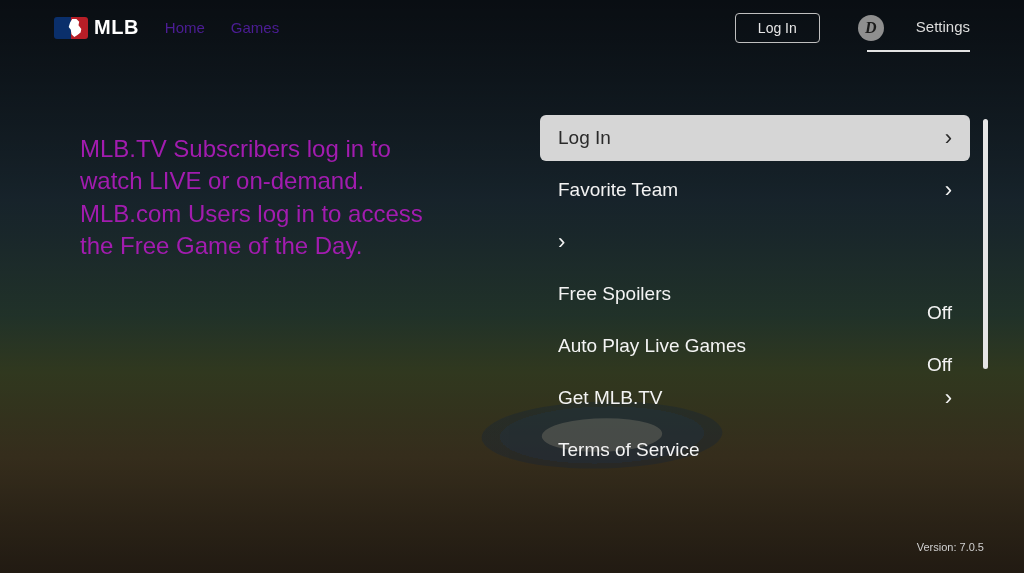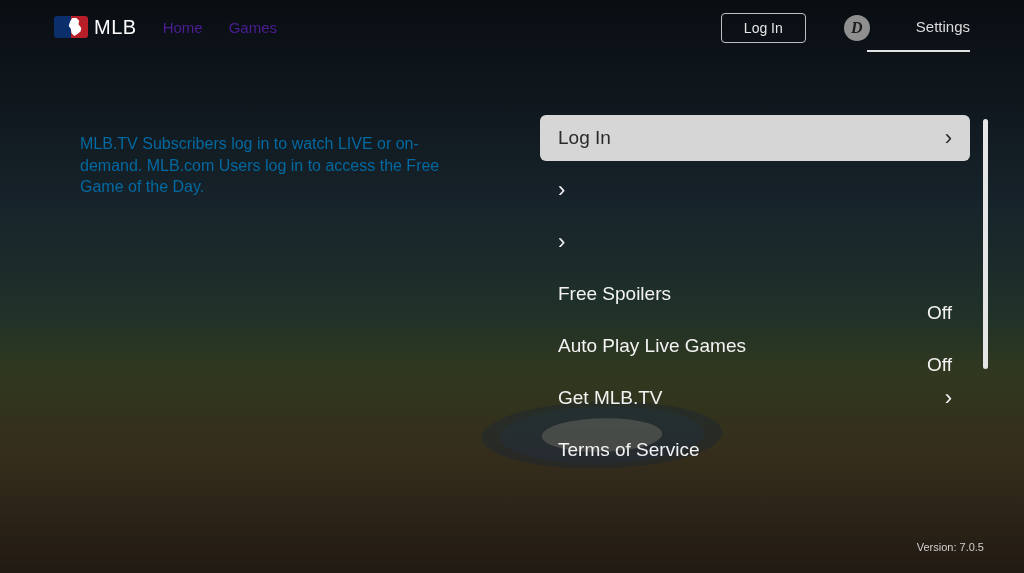--- a/index.html
+++ b/index.html
@@ -27,24 +27,24 @@
     position: absolute;
     top: 0; left: 0; right: 0;
     height: 55px;
     display: flex;
     align-items: center;
     padding: 0 54px;
     gap: 26px;
   }
   .logo {
     display: flex;
-    align-items: flex-start;
+    align-items: flex-end;
     gap: 6px;
     color: #fff;
-    font-weight: 400;
+    font-weight: 700;
     font-size: 20px;
     letter-spacing: 0.5px;
   }
   .logo-mark {
     width: 34px; height: 22px;
     border-radius: 3px;
     overflow: hidden;
     display: inline-flex;
   }
   .logo-mark .blue { background:#0a2f6b; flex: 1; }
@@ -77,21 +77,21 @@
     font-family: Georgia, 'Times New Roman', serif;
     font-style: italic;
     font-weight: 700;
     color: #1b1b1b;
     font-size: 16px;
     margin-left: 12px;
   }
   .settings-link {
     color: #dcdcdc;
     font-size: 15px;
-    margin-left: 20px;
+    margin-left: 6px;
     cursor: pointer;
     padding-bottom: 2px;
   }
   .settings-underline {
     position: absolute;
     top: 50px;
     right: 54px;
     width: 103px;
     height: 2px;
     background: #e3e3e3;
@@ -102,23 +102,23 @@
     position: absolute;
     top: 115px;
     left: 0;
     right: 0;
     bottom: 0;
     display: flex;
     padding: 0 54px 0 80px;
   }
   .desc {
     width: 370px;
-    font-size: 16px;
+    font-size: 24px;
     line-height: 1.35;
-    color: #0369a1;
+    color: #a21caf;
     padding-top: 18px;
   }
   .settings-panel {
     flex: 1;
     max-width: 430px;
     margin-left: auto;
     position: relative;
   }
   .scroll-indicator {
     position: absolute;
@@ -210,20 +210,21 @@
 
   <div class="settings-panel">
     <div id="settings-list">
         <div class="setting-item selected">
           <span>Log In</span>
           <span class="right-side">
             <span class="chevron">›</span>
           </span>
         </div>
         <div class="setting-item">
+          <span>Favorite Team</span>
           <span class="right-side">
             <span class="chevron">›</span>
           </span>
         </div>
         <div class="setting-item">
           <span class="right-side">
             <span class="chevron">›</span>
           </span>
         </div>
         <div class="setting-item">

